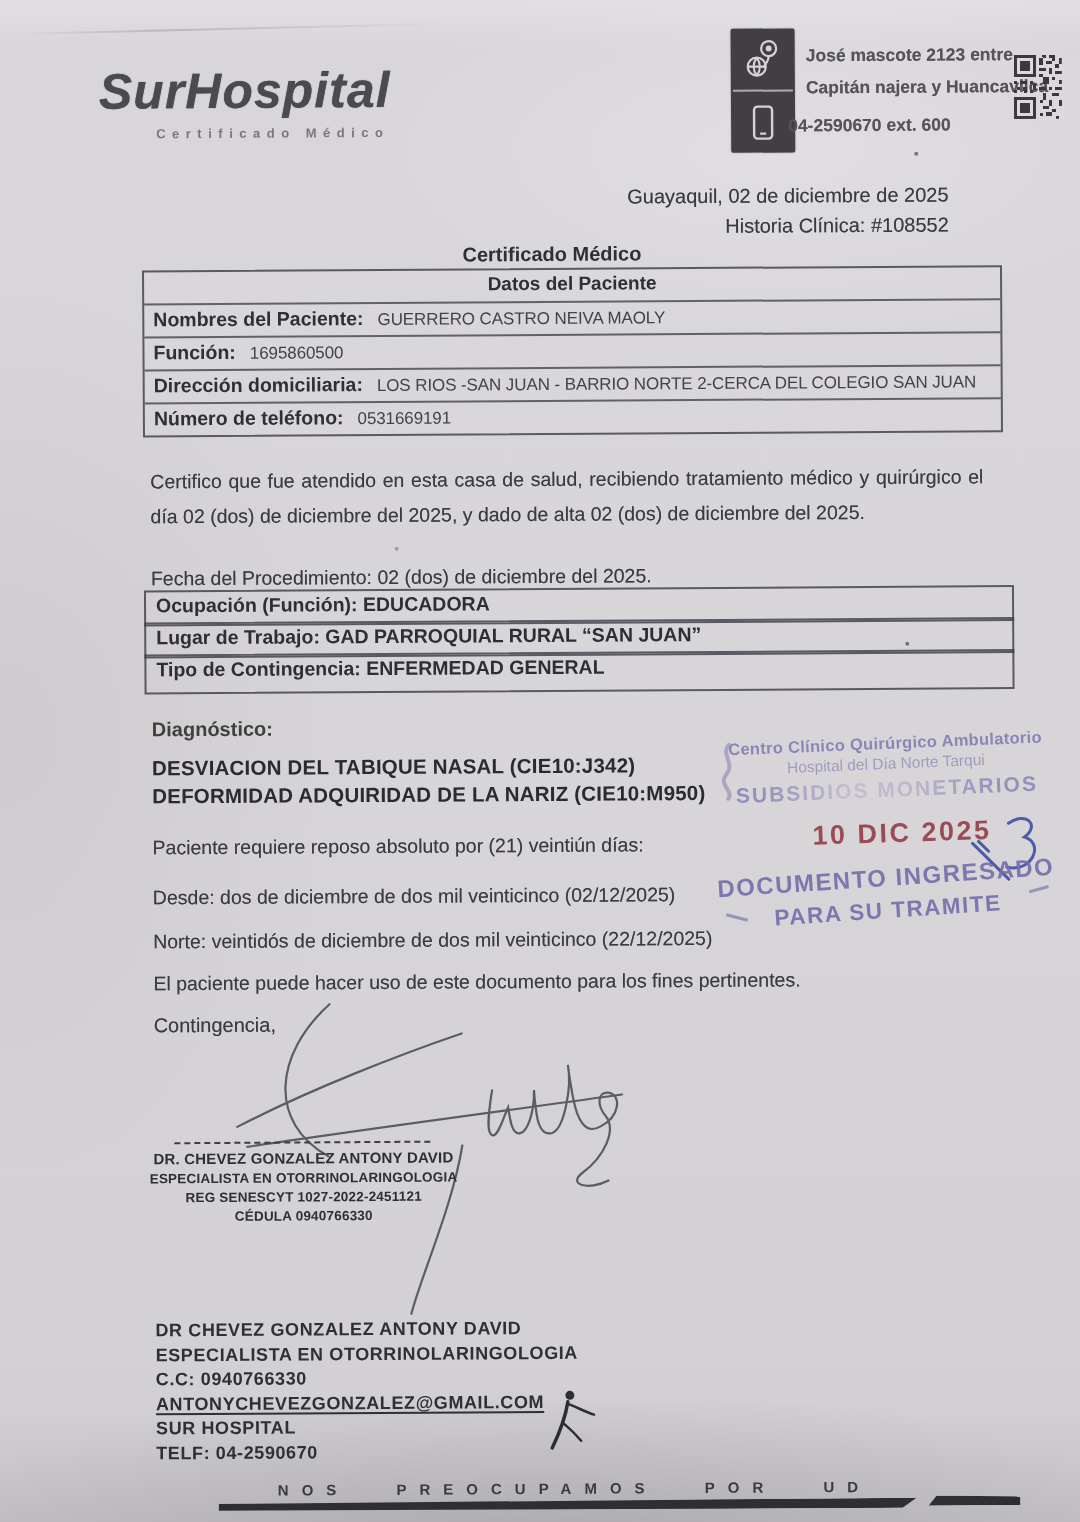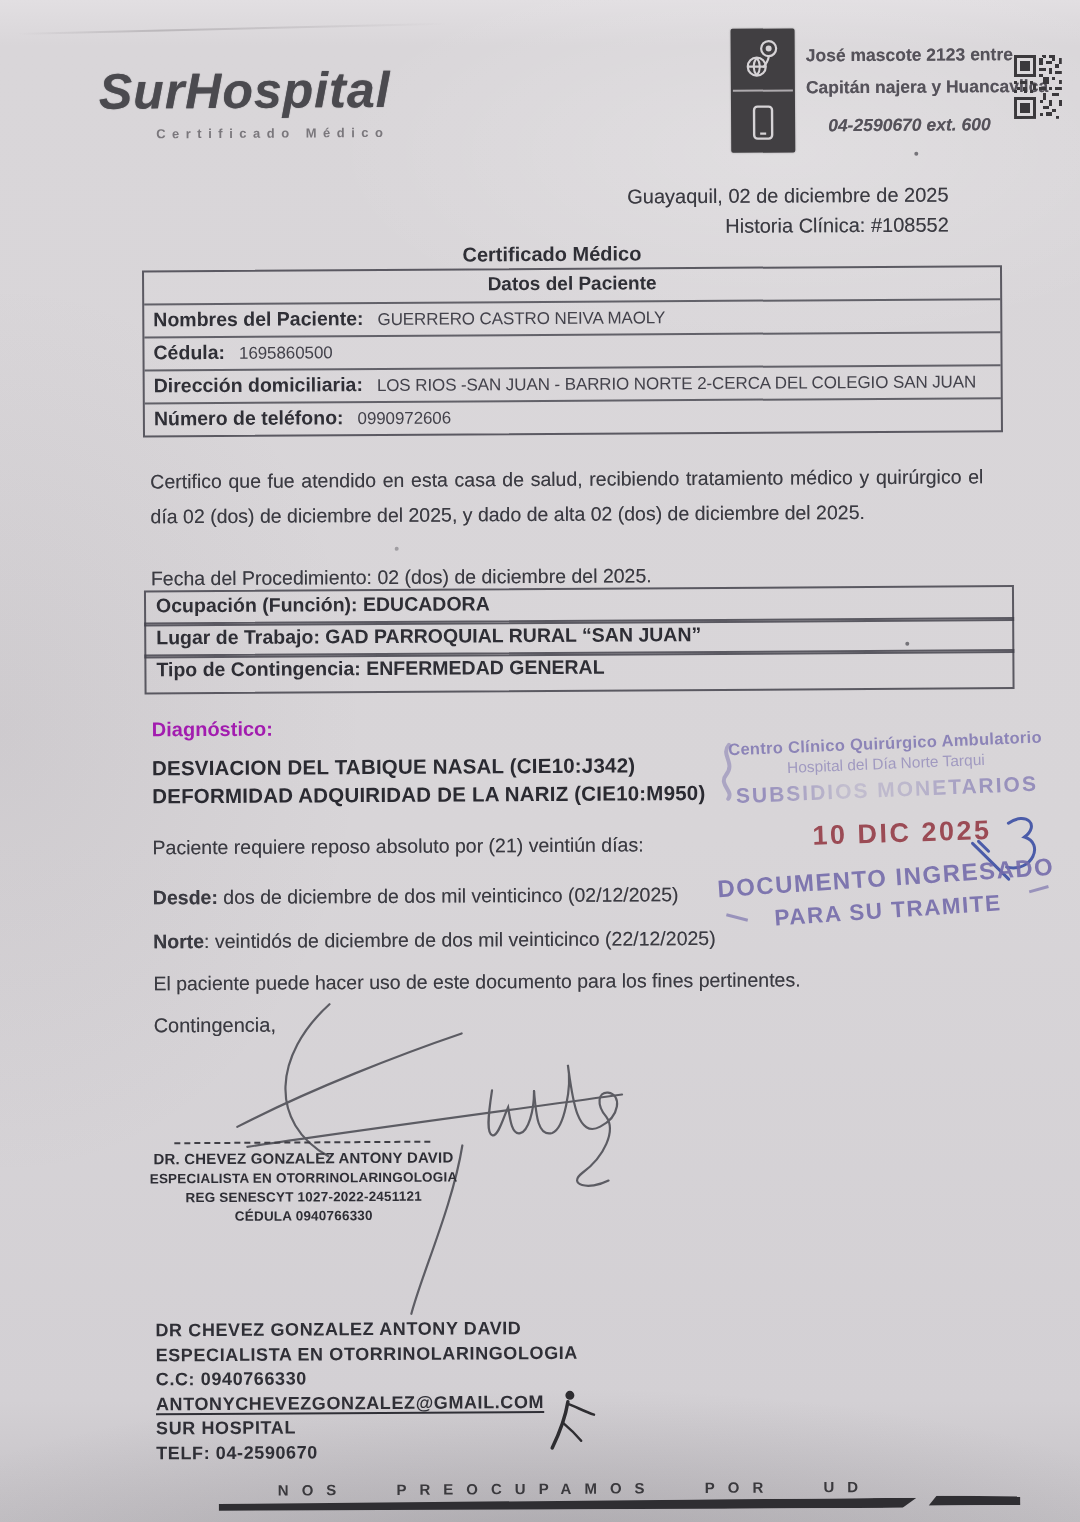--- a/index.html
+++ b/index.html
@@ -9,53 +9,53 @@
     background:
       radial-gradient(ellipse 700px 300px at 72% 10%, rgba(255,255,255,.20), transparent 65%),
       radial-gradient(ellipse 520px 640px at 0% 48%, rgba(118,112,120,.10), transparent 70%),
       radial-gradient(ellipse 900px 220px at 50% 102%, rgba(88,85,92,.22), transparent 75%),
       linear-gradient(180deg,#e2dfe2 0%,#d9d6d9 3%,#d8d5d8 55%,#d3d0d4 92%,#c4c1c5 100%);
     color:#3a3a41;
   }
   .doc{position:absolute;inset:0;transform:rotate(-0.35deg);}
   .abs{position:absolute;}
   .ink{color:#3a3a41;text-shadow:0 0 .6px rgba(58,58,65,.5);}
-  .b{font-weight:bold;}
+  .b{font-weight:normal;}
   
   .logo-title{left:103px;top:60px;font-size:50px;font-weight:bold;font-style:italic;
     letter-spacing:1px;color:#4b4a4f;text-shadow:0 0 1px rgba(60,58,62,.7);}
   .logo-sub{left:160px;top:124px;font-size:13px;letter-spacing:6.5px;font-weight:600;color:#7a777c;}
   .hdr-block{left:735px;top:30px;width:64px;height:124px;background:#413f42;border-radius:2px;
     box-shadow:0 0 2px rgba(0,0,0,.3);}
   .hdr-cell{position:absolute;left:0;width:64px;height:61px;display:flex;align-items:center;justify-content:center;}
   .hdr-div{position:absolute;left:2px;top:61px;width:60px;height:2px;background:#c9c6c9;opacity:.8;}
   .hdr-line{font-size:17.5px;font-weight:600;color:#55525a;text-shadow:0 0 .5px rgba(80,76,85,.5);}
   .addr1{left:810px;top:47px;}
   .addr2{left:810px;top:79px;}
-  .hphone{left:832px;top:117px;font-style:italic;}
+  .hphone{left:792px;top:117px;}
   .qr{left:1018px;top:58px;}
   
   .city-date{left:598px;top:186px;width:354px;text-align:right;font-size:20px;}
   .historia{left:598px;top:216px;width:354px;text-align:right;font-size:20px;}
   .doc-title{left:0;top:243px;width:1110px;text-align:center;font-size:20px;font-weight:bold;color:#2f2f36;}
   
   .ptable{left:145px;top:268px;width:856px;border:2px solid rgba(68,67,76,.85);background:rgba(255,255,255,.04);}
   .trow{border-top:2px solid rgba(68,67,76,.8);padding:3px 9px 4px 9px;min-height:24px;}
   .trow:first-child{border-top:none;}
   .thead{text-align:center;font-weight:bold;font-size:19px;color:#2f2f36;}
   .lbl{font-weight:bold;font-size:19.5px;color:#2f2f36;}
   .val{font-size:17px;color:#43424b;margin-left:14px;letter-spacing:-0.1px;}
   
   .para{left:152px;top:462px;width:833px;font-size:19.5px;line-height:34.5px;
     text-align:justify;text-align-last:left;}
   .fecha-proc{left:152px;top:565px;font-size:19.5px;}
   .boxrow{left:145px;width:856px;height:30px;border:2px solid rgba(68,67,76,.85);
     padding:2px 0 0 10px;font-size:19.5px;font-weight:bold;color:#2e2e35;}
   .box1{top:588px;} .box2{top:620px;} .box3{top:652px;height:34px;}
-  .diag-label{left:152px;top:716px;font-size:20px;font-weight:bold;color:#a21caf;}
+  .diag-label{left:152px;top:716px;font-size:20px;font-weight:bold;color:#404040;}
   .diag-line{left:152px;font-size:20.5px;font-weight:bold;color:#2a2a31;letter-spacing:.2px;}
   .diag1{top:754px;} .diag2{top:782px;}
   .rest{left:152px;top:834px;font-size:19.5px;}
   .desde{left:152px;top:884px;font-size:19.5px;}
   .hasta{left:152px;top:928px;font-size:19.5px;}
   .closing{left:152px;top:970px;font-size:19.5px;}
   .atent{left:152px;top:1012px;font-size:20px;}
   
   .clinic-stamp{left:712px;top:736px;width:348px;text-align:center;transform:rotate(-2deg);color:#7f76b2;}
   .clinic-l1{font-size:16.5px;font-weight:600;opacity:.85;letter-spacing:.3px;}
@@ -173,27 +173,27 @@
   <div class="abs city-date ink">Guayaquil, 02 de diciembre de 2025</div>
   <div class="abs historia ink">Historia Clínica: #108552</div>
   <div class="abs doc-title">Certificado Médico</div>
 
   <div class="abs ptable">
     <div class="trow thead">Datos del Paciente</div>
     <div class="trow">
       <span class="lbl">Nombres del Paciente:</span><span class="val">GUERRERO CASTRO NEIVA MAOLY</span>
     </div>
     <div class="trow">
-      <span class="lbl">Cédula:</span><span class="val">1695860500</span>
+      <span class="lbl">Función:</span><span class="val">1695860500</span>
     </div>
     <div class="trow">
       <span class="lbl">Dirección domiciliaria:</span><span class="val">LOS RIOS -SAN JUAN - BARRIO NORTE 2-CERCA DEL COLEGIO SAN JUAN</span>
     </div>
     <div class="trow">
-      <span class="lbl">Número de teléfono:</span><span class="val">0990972606</span>
+      <span class="lbl">Número de teléfono:</span><span class="val">0531669191</span>
     </div>
   </div>
 
   <div class="abs para ink">Certifico que fue atendido en esta casa de salud, recibiendo tratamiento médico y quirúrgico el día 02 (dos) de diciembre del 2025, y dado de alta 02 (dos) de diciembre del 2025.</div>
   <div class="abs fecha-proc ink">Fecha del Procedimiento: 02 (dos) de diciembre del 2025.</div>
 
   <div class="abs boxrow box1">Ocupación (Función): EDUCADORA</div>
   <div class="abs boxrow box2">Lugar de Trabajo: GAD PARROQUIAL RURAL  “SAN JUAN”</div>
   <div class="abs boxrow box3">Tipo de Contingencia:  ENFERMEDAD GENERAL</div>
 

